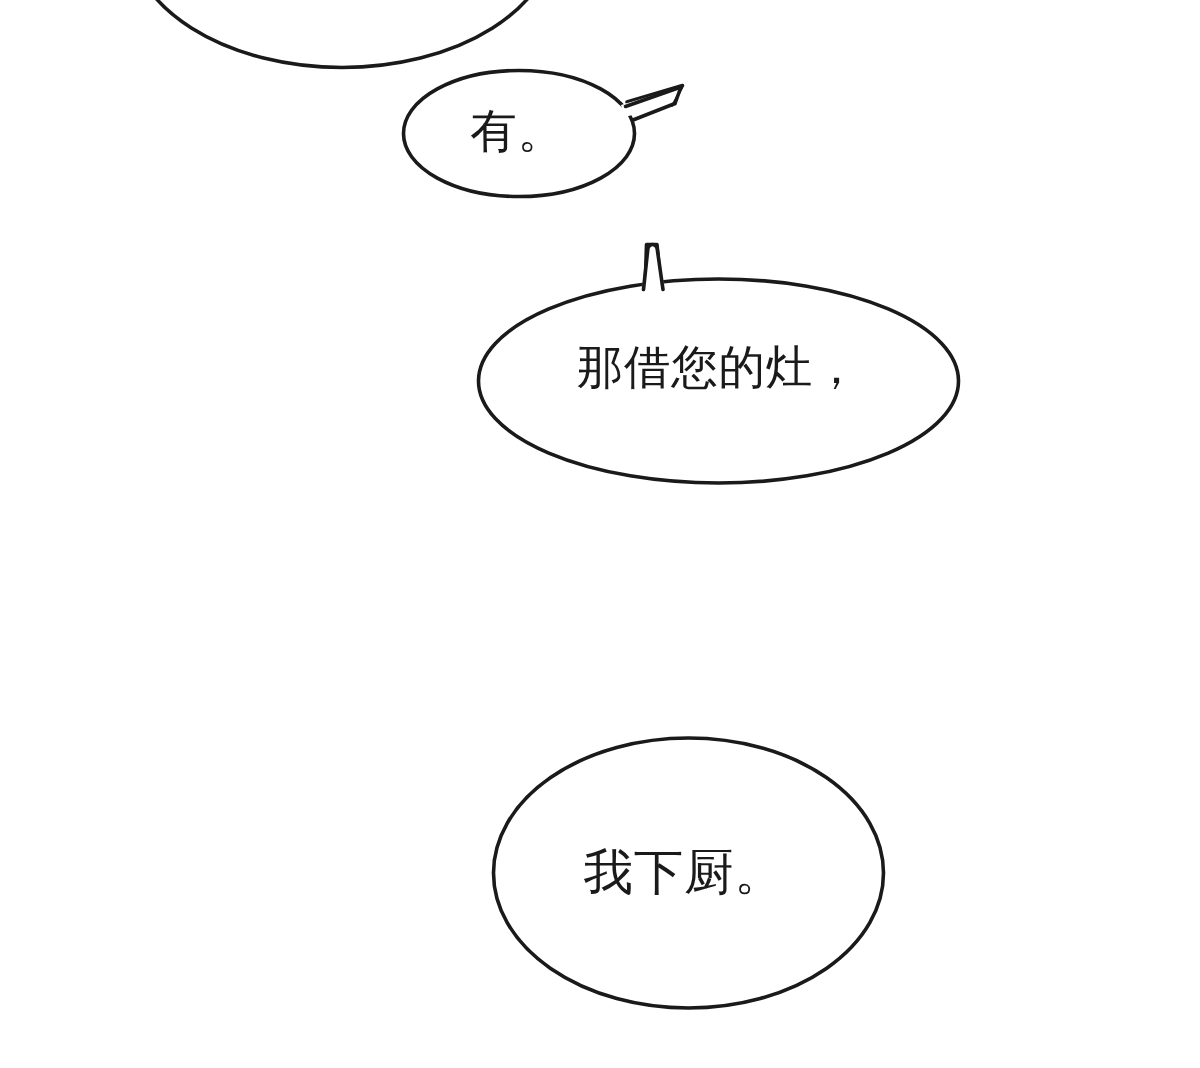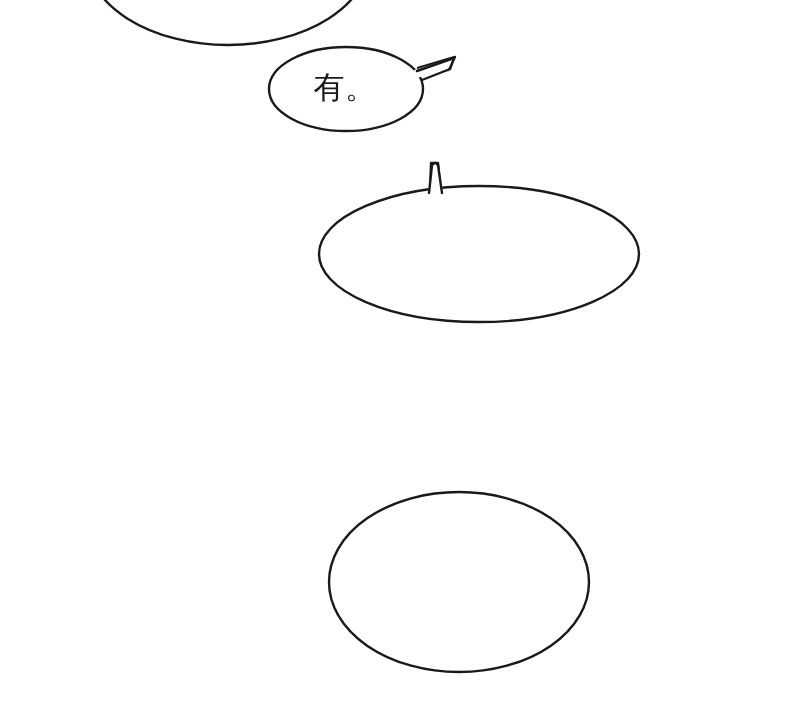--- a/index.html
+++ b/index.html
@@ -68,15 +68,17 @@
       <path d="M 438 165 L 442 193" fill="none" stroke="#1a1a1a" stroke-width="2.4" stroke-linecap="round"></path>
     </g>
 
     <g>
       <ellipse cx="459" cy="582" rx="130" ry="90" fill="#ffffff" stroke="#1a1a1a" stroke-width="2.4"></ellipse>
     </g>
   </svg>
 
   <div class="bubble-text t-have">有。</div>
 
+  <div class="bubble-text t-stove">那借您的灶，</div>
 
+  <div class="bubble-text t-cook">我下厨。</div>
 
 </div>
 
 </body></html>

